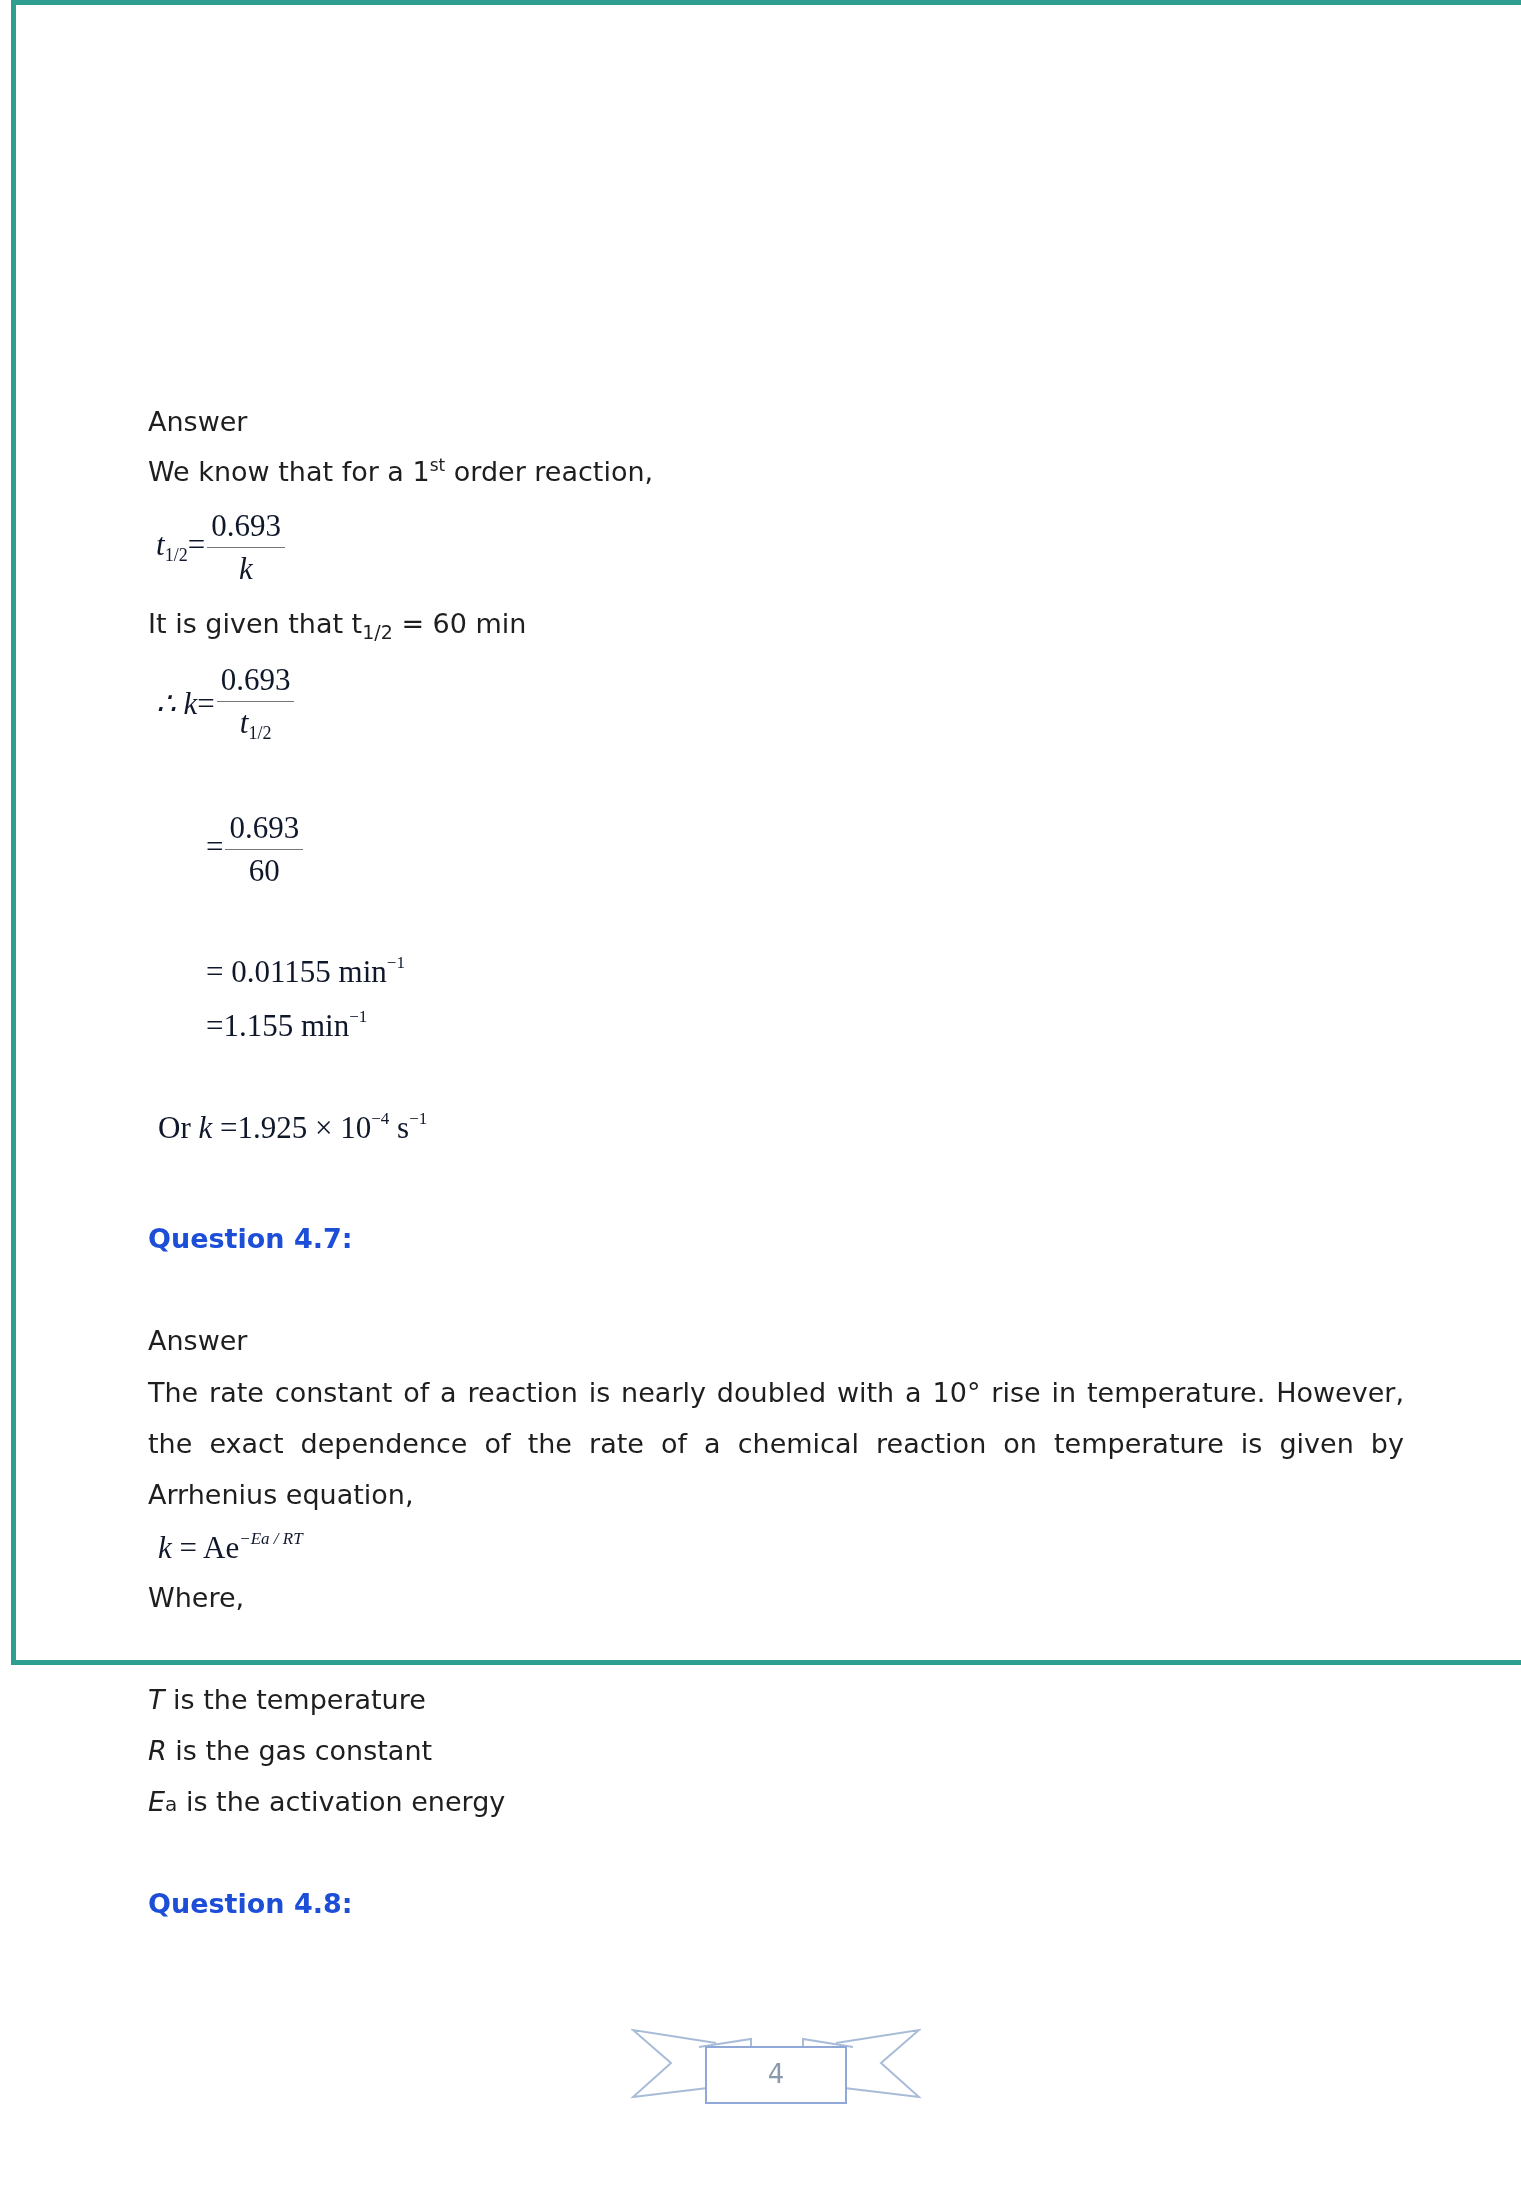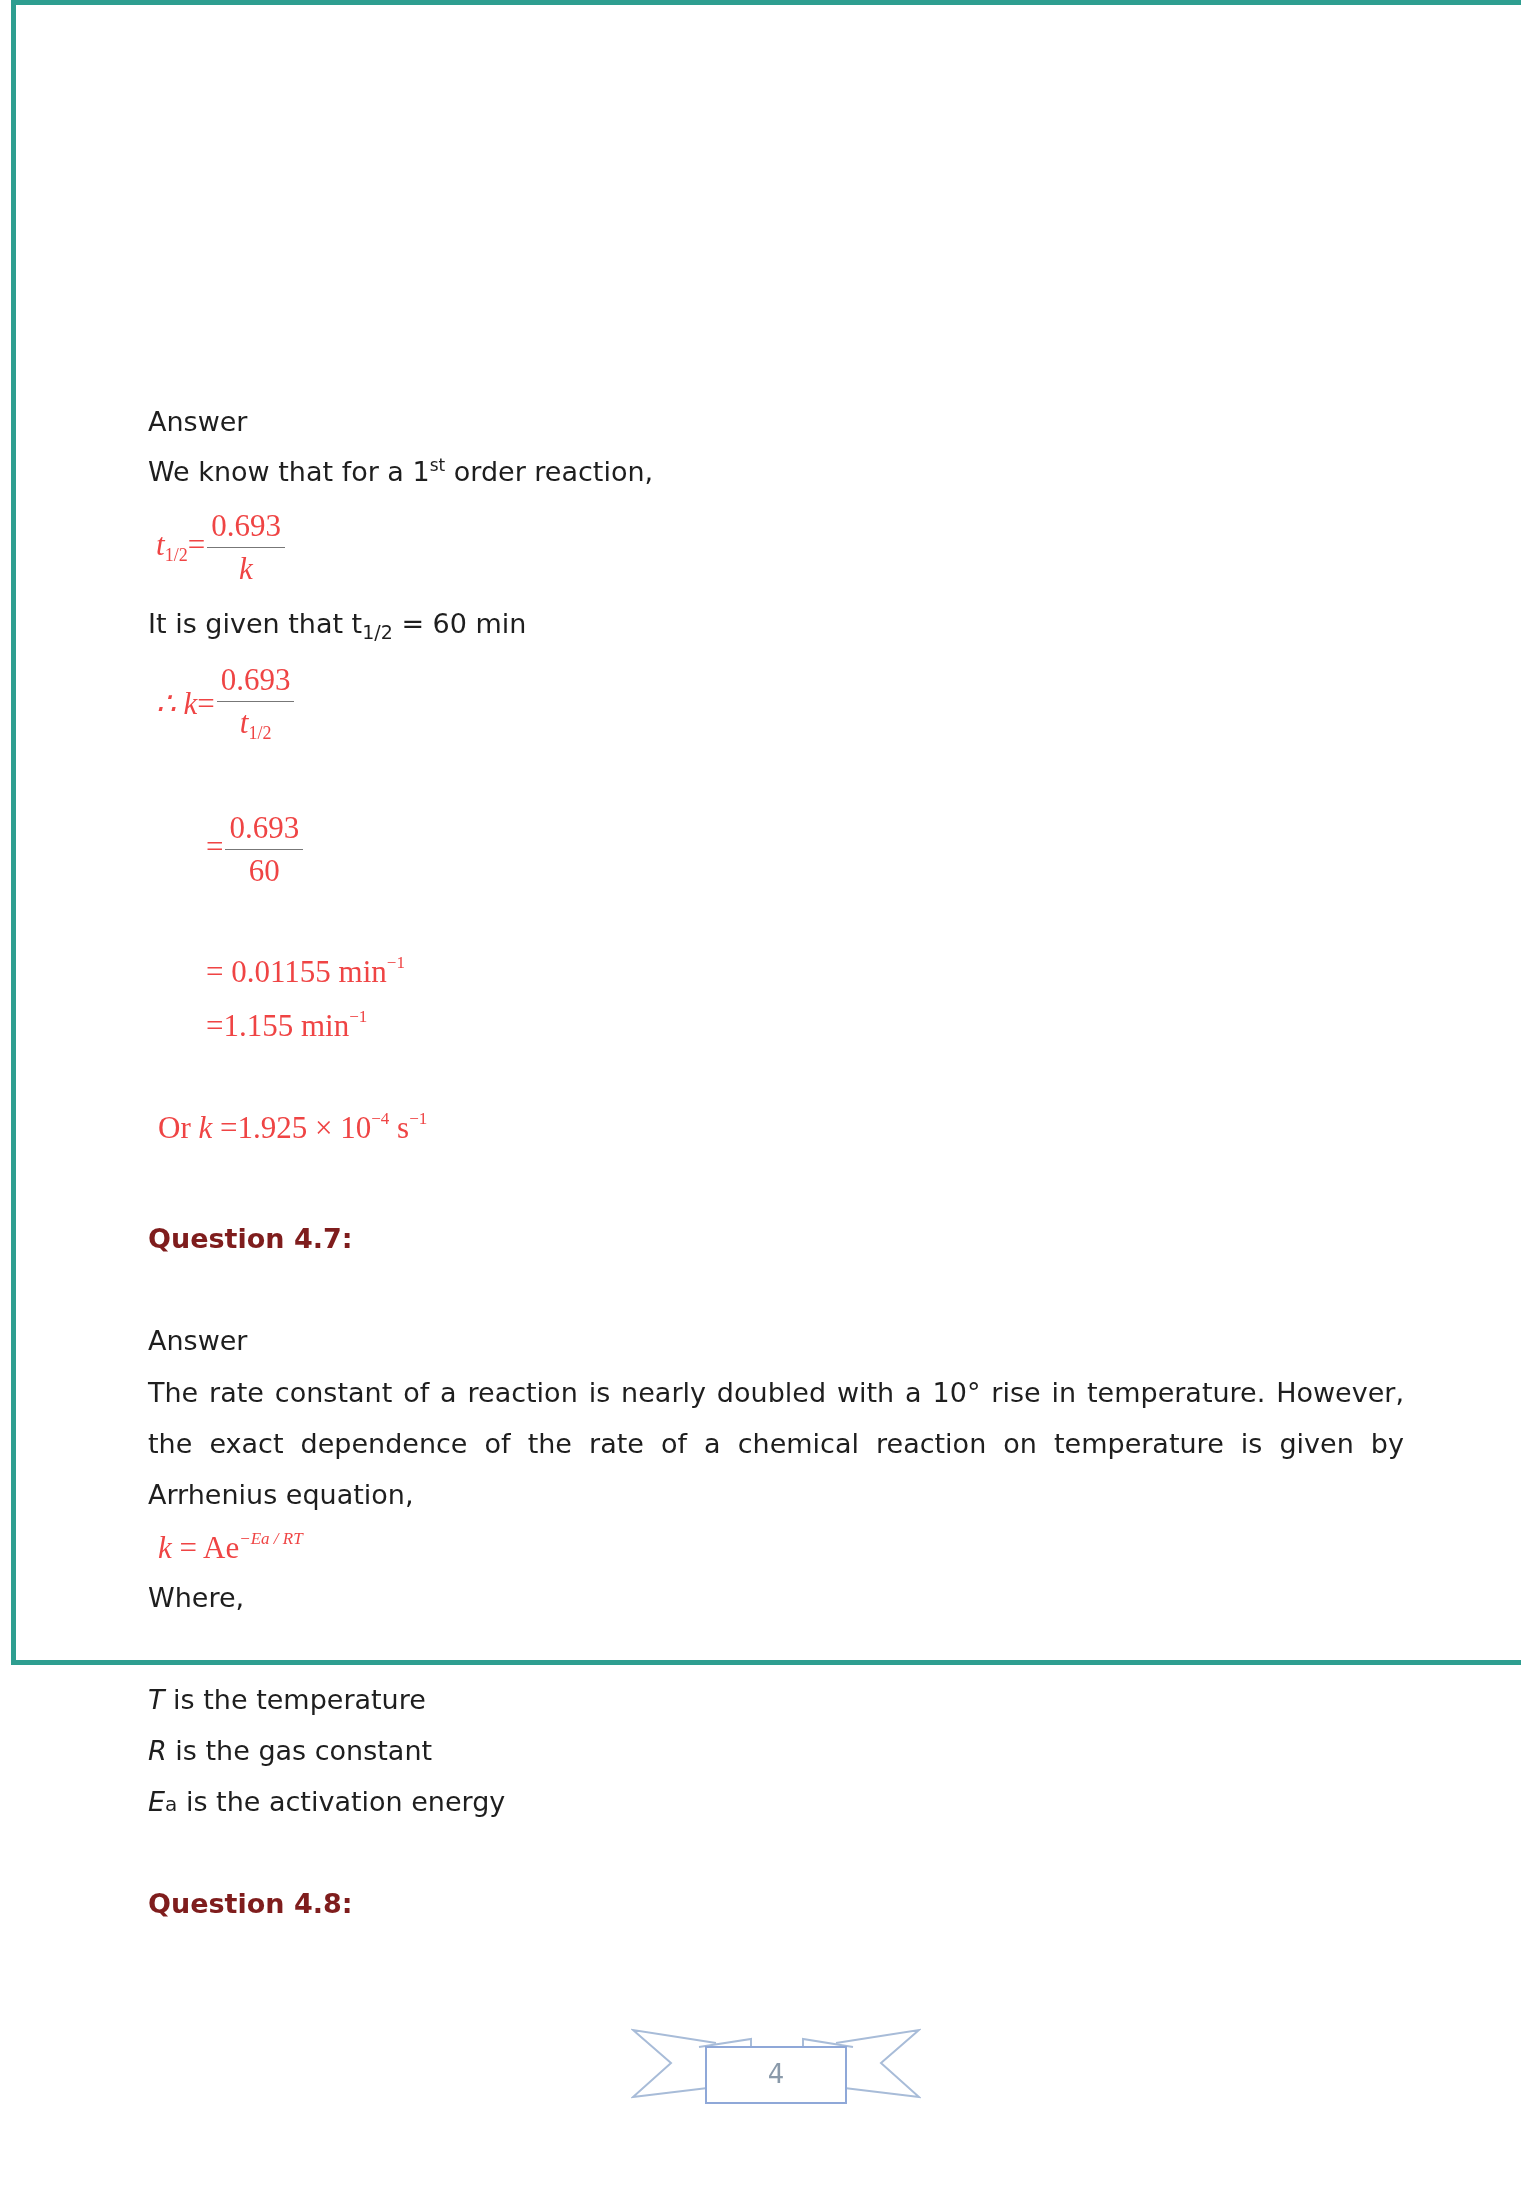--- a/index.html
+++ b/index.html
@@ -14,31 +14,31 @@
   }
   .txt {
     position: absolute; left: 132px;
     font-family: "DejaVu Sans", sans-serif;
     font-size: 27px; color: #1e1e1e; white-space: nowrap;
     line-height: 34px;
   }
   .qhead {
     position: absolute; left: 132px;
     font-family: "DejaVu Sans", sans-serif; font-weight: bold;
-    font-size: 27px; color: #7f1d1d; line-height: 34px;
+    font-size: 27px; color: #1d4ed8; line-height: 34px;
   }
   .para {
     position: absolute; left: 132px; width: 1256px;
     font-family: "DejaVu Sans", sans-serif; font-size: 27px;
     color: #1e1e1e; line-height: 51px; text-align: justify;
     text-align-last: left;
   }
   .math {
     position: absolute; font-family: "Liberation Serif", serif;
-    color: #ef4444; font-size: 31px; white-space: nowrap;
+    color: #0f172a; font-size: 31px; white-space: nowrap;
   }
   .frac { display: inline-flex; flex-direction: column; align-items: center; vertical-align: middle; margin-left: 2px; }
   .frac .num { padding: 0 4px 2px; border-bottom: 1.5px solid #777; line-height: 38px; }
   .frac .den { line-height: 38px; padding-top: 2px; }
   .it { font-style: italic; }
   .sub { font-size: 18px; vertical-align: -6px; }
   .sup { font-size: 17px; vertical-align: 14px; }
   sup.st { font-size: 17px; vertical-align: 10px; line-height: 0; }
   sub.half { font-size: 19px; vertical-align: -6px; line-height: 0; }
   .footer-ribbon { position: absolute; left: 615px; top: 2020px; width: 290px; height: 82px; }

